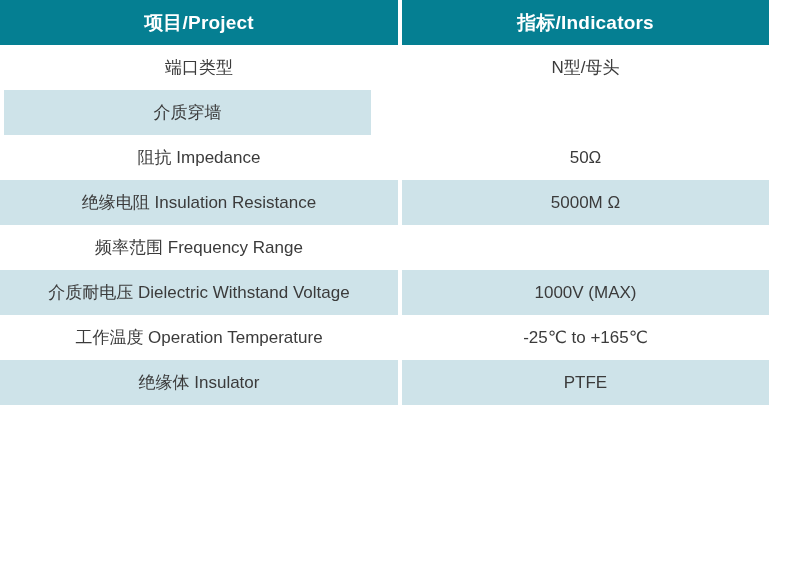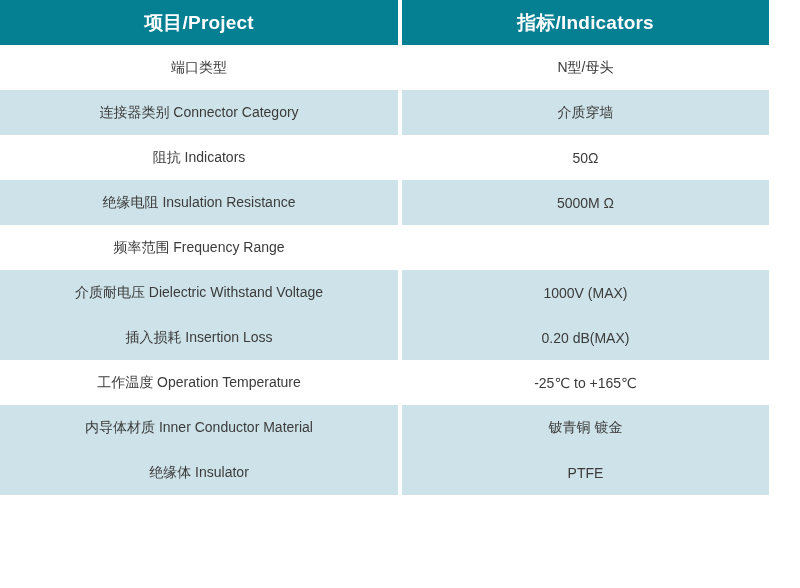--- a/index.html
+++ b/index.html
@@ -48,21 +48,21 @@
     background: #057f92;
     color: #ffffff;
     font-size: 19px;
     font-weight: bold;
     letter-spacing: 0.2px;
   }
 
   
   .row.body .cell {
     color: #3b3b3b;
-    font-size: 14px;
+    font-size: 17px;
     font-weight: normal;
   }
   .row.body.light .cell { background: #ffffff; }
   .row.body.tint  .cell { background: #cee3e9; }
 </style>
 </head>
 <body>
 
 <div id="spec-table">
 
@@ -72,27 +72,26 @@
     <div class="cell indicator">指标/Indicators</div>
   </div>
 
   <div class="row body light">
     <div class="cell project">端口类型</div>
     <div class="gap"></div>
     <div class="cell indicator">N型/母头</div>
   </div>
 
   <div class="row body tint">
-    <div class="cell project">连接器类别 Connector Category</div>
     <div class="gap"></div>
     <div class="cell indicator">介质穿墙</div>
   </div>
 
   <div class="row body light">
-    <div class="cell project">阻抗 Indicators</div>
+    <div class="cell project">阻抗 Impedance</div>
     <div class="gap"></div>
     <div class="cell indicator">50Ω</div>
   </div>
 
   <div class="row body tint">
     <div class="cell project">绝缘电阻 Insulation Resistance</div>
     <div class="gap"></div>
     <div class="cell indicator">5000M Ω</div>
   </div>
 
@@ -101,37 +100,27 @@
     <div class="gap"></div>
   </div>
 
   <div class="row body tint">
     <div class="cell project">介质耐电压 Dielectric Withstand Voltage</div>
     <div class="gap"></div>
     <div class="cell indicator">1000V (MAX)</div>
   </div>
 
 
-  <div class="row body tint">
-    <div class="cell project">插入损耗 Insertion Loss</div>
-    <div class="gap"></div>
-    <div class="cell indicator">0.20 dB(MAX)</div>
-  </div>
 
   <div class="row body light">
     <div class="cell project">工作温度 Operation Temperature</div>
     <div class="gap"></div>
     <div class="cell indicator">-25℃ to +165℃</div>
   </div>
 
-  <div class="row body tint">
-    <div class="cell project">内导体材质 Inner Conductor Material</div>
-    <div class="gap"></div>
-    <div class="cell indicator">铍青铜 镀金</div>
-  </div>
 
 
   <div class="row body tint">
     <div class="cell project">绝缘体 Insulator</div>
     <div class="gap"></div>
     <div class="cell indicator">PTFE</div>
   </div>
 
 </div>
 

